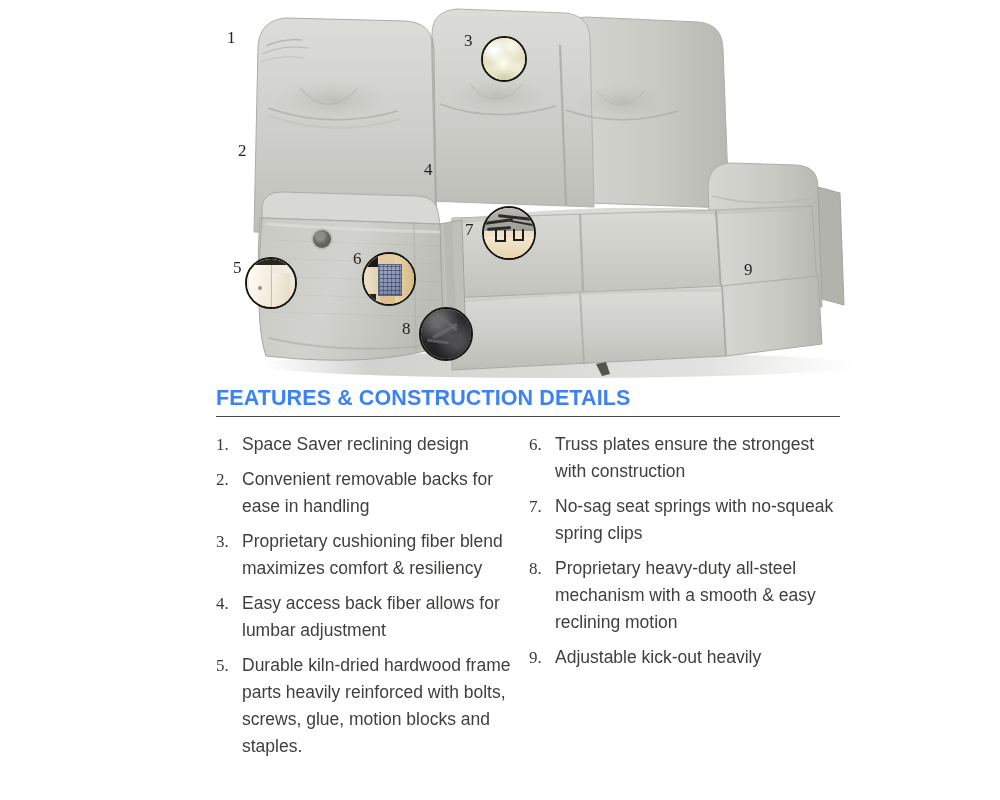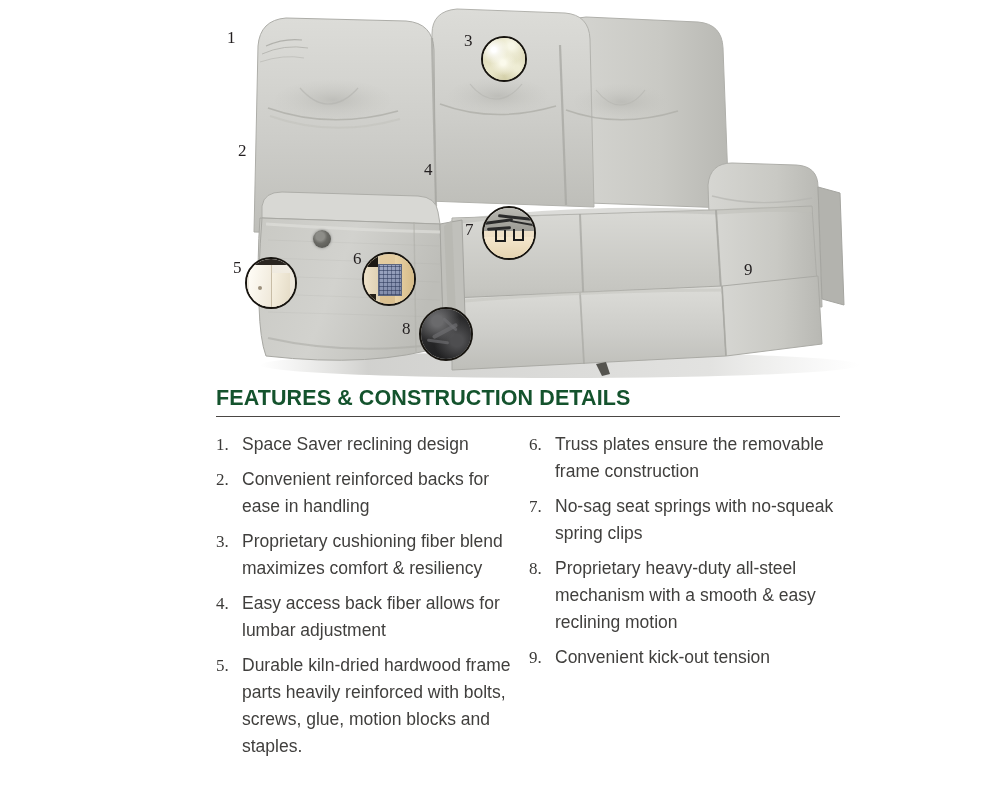--- a/index.html
+++ b/index.html
@@ -74,21 +74,21 @@
   .steel .bar{position:absolute;background:#6f6f71;opacity:.65;border-radius:2px;}
 
   
   #recliner-button{position:absolute;border-radius:50%;
      background:radial-gradient(circle at 40% 35%,#8d8d88 0 26%,#6b6b66 45%,#4d4d49 100%);
      box-shadow:0 0 3px rgba(0,0,0,.35);}
 
   
   #details{position:absolute;left:216px;top:386px;width:626px;}
   #details-heading{font-family:"Liberation Sans","DejaVu Sans",sans-serif;
-      font-weight:bold;font-size:21.5px;letter-spacing:.1px;color:#14532d;
+      font-weight:bold;font-size:21.5px;letter-spacing:.1px;color:#3b82f6;
       padding-bottom:5px;border-bottom:1.6px solid #4a4644;width:624px;}
 
   #columns{display:flex;margin-top:14px;}
   .col{width:313px;box-sizing:border-box;}
   .col.left{padding-right:12px;}
   ol.flist{list-style:none;margin:0;padding:0;}
   ol.flist li{display:flex;margin-bottom:8px;}
   .li-num{flex:0 0 26px;font-family:"Liberation Serif","DejaVu Serif",serif;
       font-size:17px;line-height:27px;color:#3b3a38;text-align:left;}
   .li-text{font-family:"Liberation Sans","DejaVu Sans",sans-serif;
@@ -271,54 +271,54 @@
     <div id="columns">
 
       <div class="col left">
         <ol class="flist">
           <li>
             <span class="li-num">1.</span>
             <span class="li-text">Space Saver reclining design</span>
           </li>
           <li>
             <span class="li-num">2.</span>
-            <span class="li-text">Convenient reinforced backs for ease in handling</span>
+            <span class="li-text">Convenient removable backs for ease in handling</span>
           </li>
           <li>
             <span class="li-num">3.</span>
             <span class="li-text">Proprietary cushioning fiber blend maximizes comfort &amp; resiliency</span>
           </li>
           <li>
             <span class="li-num">4.</span>
             <span class="li-text">Easy access back fiber allows for lumbar adjustment</span>
           </li>
           <li>
             <span class="li-num">5.</span>
             <span class="li-text">Durable kiln-dried hardwood frame parts heavily reinforced with bolts, screws, glue, motion blocks and staples.</span>
           </li>
         </ol>
       </div>
 
       <div class="col right">
         <ol class="flist">
           <li>
             <span class="li-num">6.</span>
-            <span class="li-text">Truss plates ensure the removable frame construction</span>
+            <span class="li-text">Truss plates ensure the strongest with construction</span>
           </li>
           <li>
             <span class="li-num">7.</span>
             <span class="li-text">No-sag seat springs with no-squeak spring clips</span>
           </li>
           <li>
             <span class="li-num">8.</span>
             <span class="li-text">Proprietary heavy-duty all-steel mechanism with a smooth &amp; easy reclining motion</span>
           </li>
           <li>
             <span class="li-num">9.</span>
-            <span class="li-text">Convenient kick-out tension</span>
+            <span class="li-text">Adjustable kick-out heavily</span>
           </li>
         </ol>
       </div>
 
     </div>
   </div>
 
 </div>
 
 </body></html>

